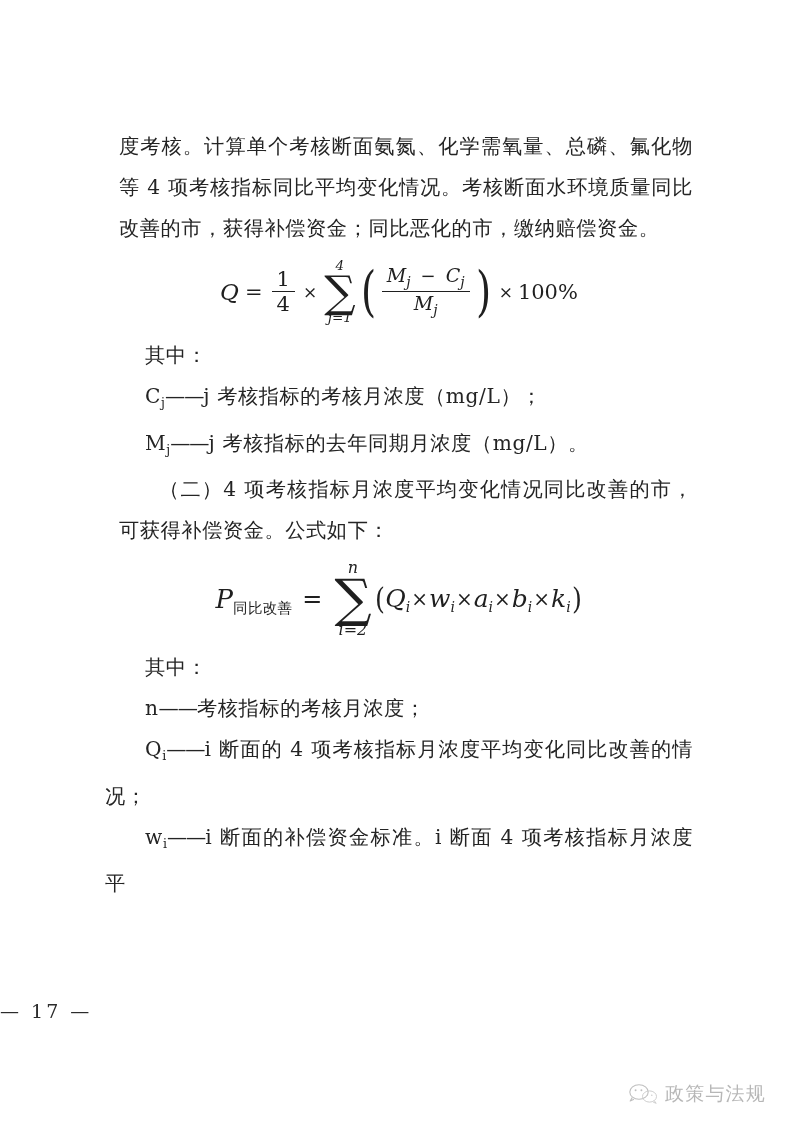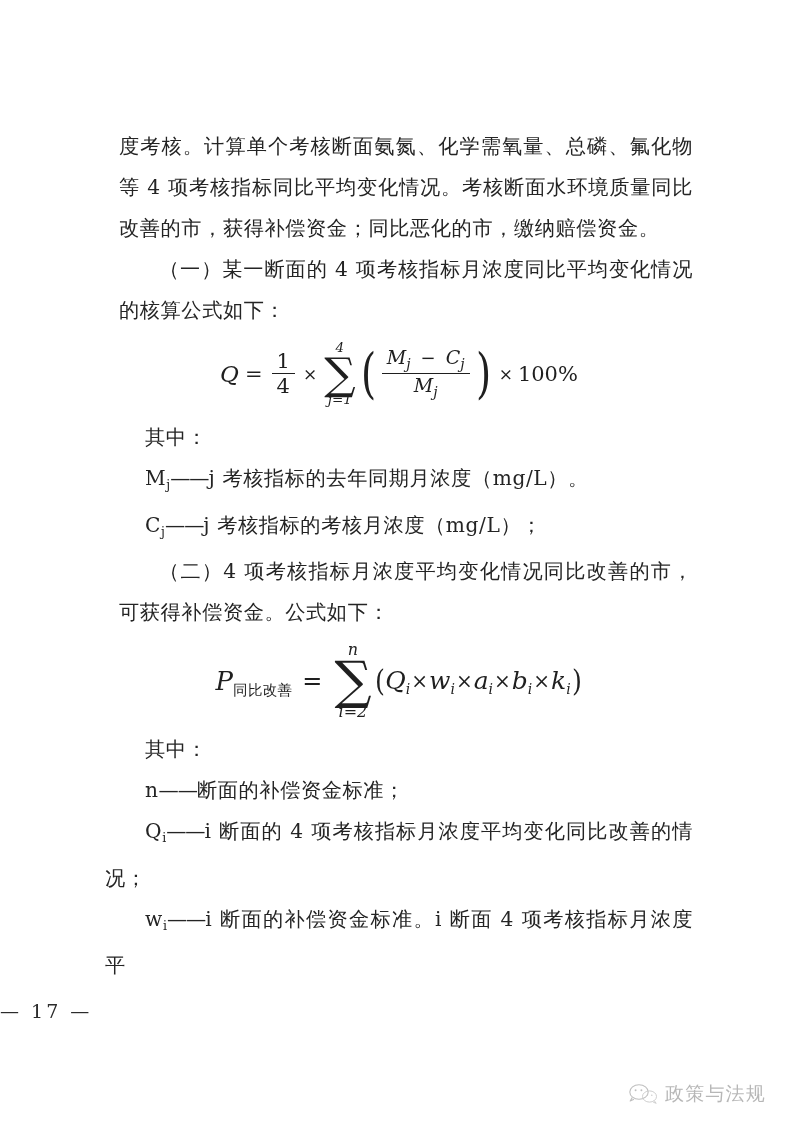--- a/index.html
+++ b/index.html
@@ -263,21 +263,20 @@
 </style>
 </head>
 <body>
 
 <div id="page">
 
   <div id="content">
 
     <p class="para last-line-left">度考核。计算单个考核断面氨氮、化学需氧量、总磷、氟化物等 4 项考核指标同比平均变化情况。考核断面水环境质量同比改善的市，获得补偿资金；同比恶化的市，缴纳赔偿资金。</p>
 
-    <p class="para indent last-line-left">（一）某一断面的 4 项考核指标月浓度同比平均变化情况的核算公式如下：</p>
 
     <div class="formula-wrap f1">
       <span class="mathrow">
         <span class="mi">Q</span>
         <span class="mo">=</span>
         <span class="frac">
           <span class="num">1</span>
           <span class="bar"></span>
           <span class="den">4</span>
         </span>
@@ -302,25 +301,25 @@
         <span class="paren">)</span>
         <span class="mo mo-times">×</span>
         <span class="mn">100%</span>
       </span>
     </div>
 
     <p class="defline noindent">其中：</p>
 
 
     <p class="defline noindent">
+      <span class="var">C</span><span class="sub">j</span><span class="dash">——</span><span>j 考核指标的考核月浓度（mg/L）；</span>
+    </p>
+
+    <p class="defline noindent">
       <span class="var">M</span><span class="sub">j</span><span class="dash">——</span><span>j 考核指标的去年同期月浓度（mg/L）。</span>
-    </p>
-
-    <p class="defline noindent">
-      <span class="var">C</span><span class="sub">j</span><span class="dash">——</span><span>j 考核指标的考核月浓度（mg/L）；</span>
     </p>
 
     <p class="para indent last-line-left">（二）4 项考核指标月浓度平均变化情况同比改善的市，可获得补偿资金。公式如下：</p>
 
     <div class="formula-wrap f2">
       <span class="mathrow">
         <span class="psub">
           <span class="pbase">P</span>
             <span class="pcjk">同比改善</span>
         </span>
@@ -356,21 +355,21 @@
             <span class="ts">i</span>
         </span>
         <span class="paren-sm">)</span>
       </span>
     </div>
 
     <p class="defline noindent">其中：</p>
 
 
     <p class="defline noindent">
-      <span class="var">n</span><span class="dash">——</span><span>断面的补偿资金标准；</span>
+      <span class="var">n</span><span class="dash">——</span><span>考核指标的考核月浓度；</span>
     </p>
 
     <p class="defline">
       <span class="var">Q</span><span class="sub">i</span><span class="dash">——</span><span>i 断面的 4 项考核指标月浓度平均变化同比改善的情况；</span>
     </p>
 
     <p class="defline noindent">
       <span class="var">w</span><span class="sub">i</span><span class="dash">——</span><span>i 断面的补偿资金标准。i 断面 4 项考核指标月浓度平</span>
     </p>
 

